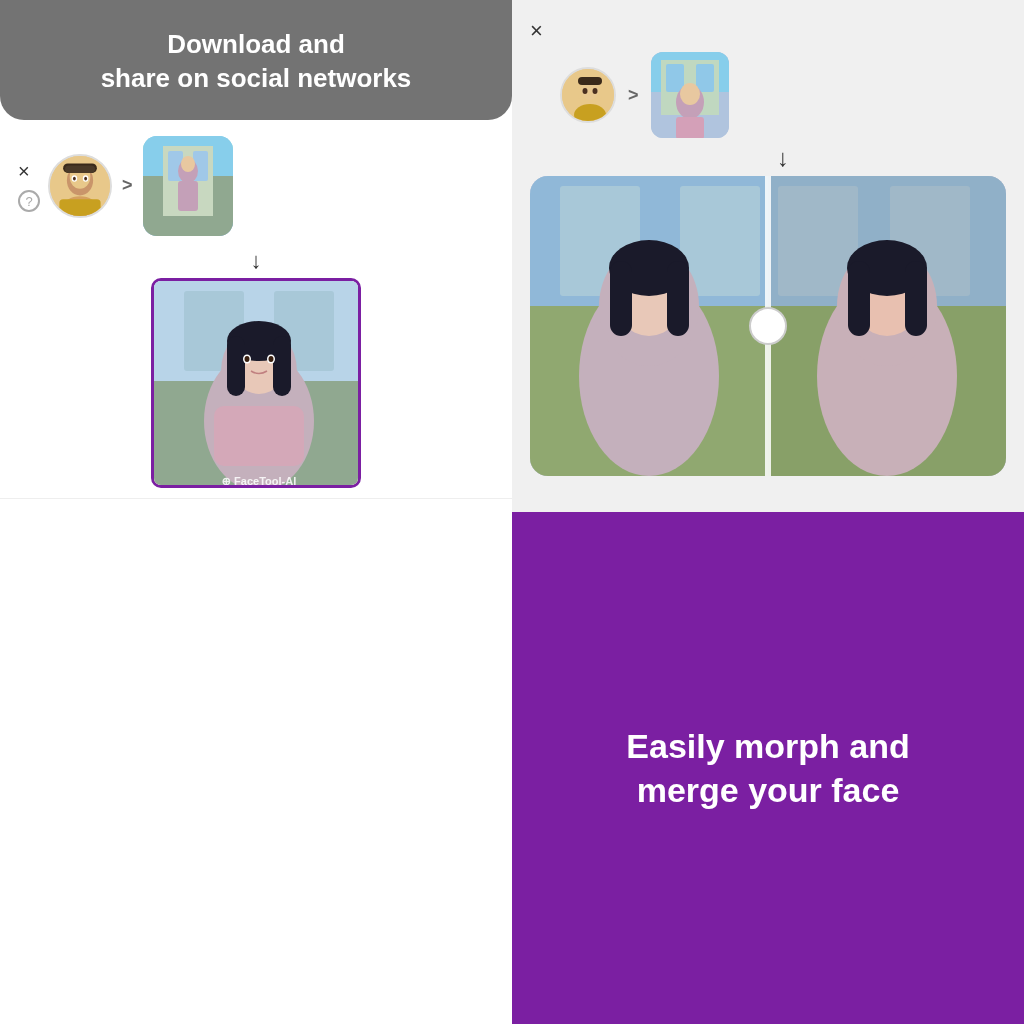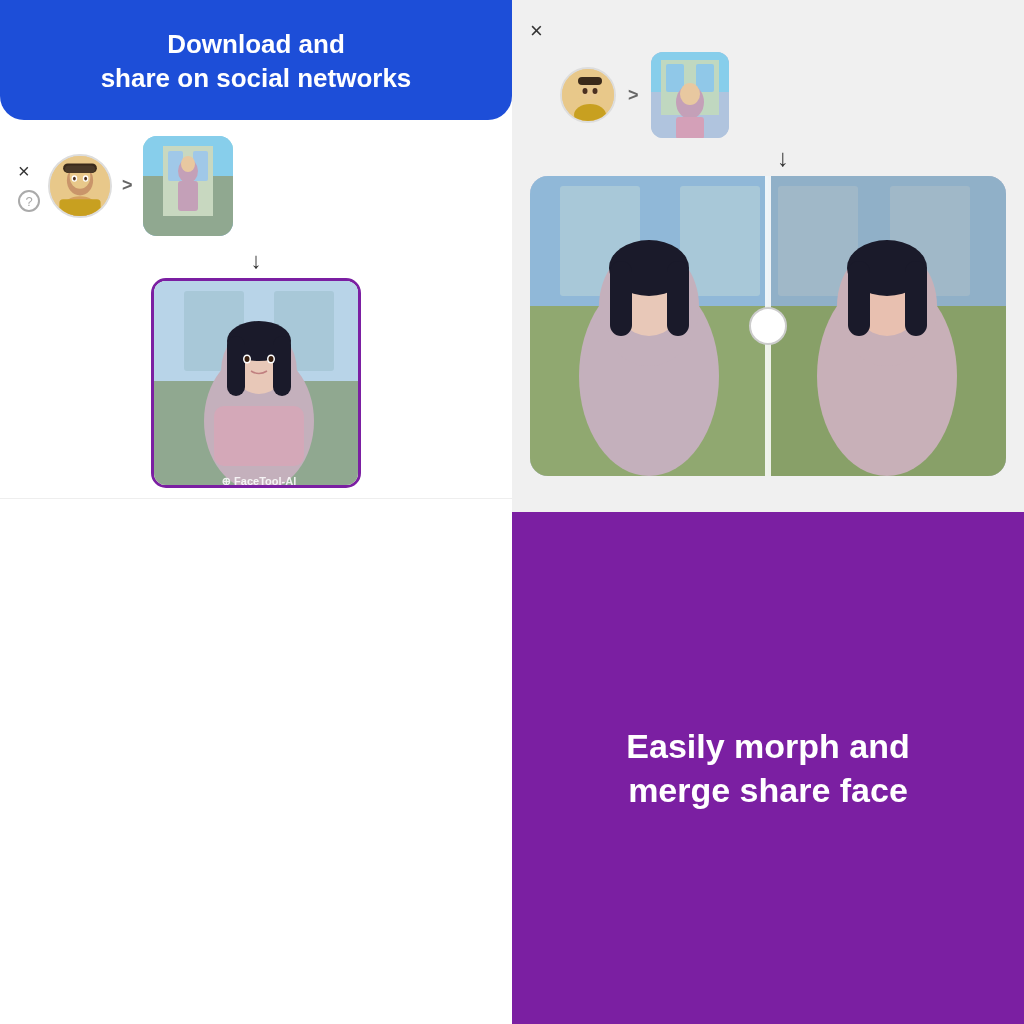--- a/index.html
+++ b/index.html
@@ -16,21 +16,21 @@
 
     
     .panel-top-left {
       background: #fff;
       position: relative;
       overflow: hidden;
     }
 
     
     .purple-header {
-      background: #1d4ed8;
+      background: #737373;
       padding: 28px 20px 24px 20px;
       text-align: center;
       border-radius: 0 0 24px 24px;
     }
     .purple-header h1 {
       color: #fff;
       font-size: 26px;
       font-weight: 800;
       line-height: 1.3;
     }
@@ -100,21 +100,21 @@
 
     
     .result-img-wrap {
       display: flex;
       justify-content: center;
       padding: 0 18px;
     }
     .result-img {
       width: 210px;
       height: 210px;
-      border-radius: 15px;
+      border-radius: 10px;
       border: 3px solid #7b1fa2;
       background: #b8aac8;
       overflow: hidden;
       position: relative;
     }
 
     
     .settings-section {
       padding: 12px 18px 4px 18px;
       border-top: 1px solid #eee;
@@ -382,15 +382,15 @@
 </div>
 
 <div class="panel-bottom-left">
 
   <div style="background:#fff; height:100%;"></div>
 </div>
 
 <div class="panel-bottom-right">
   <h2>
     <span>Easily morph and</span><br>
-    <span>merge share face</span><br>
+    <span>merge your face</span><br>
   </h2>
 </div>
 
 </body></html>

